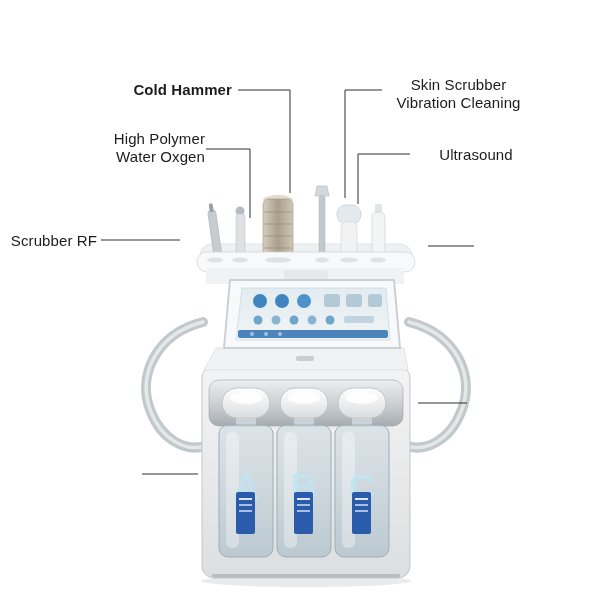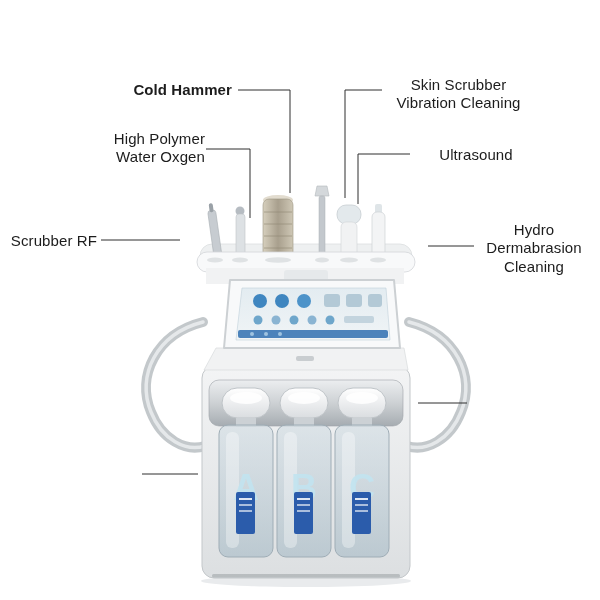--- a/index.html
+++ b/index.html
@@ -198,19 +198,16 @@
   <div class="callout" style="left:386px;top:76px;width:145px;">Skin Scrubber
 Vibration Cleaning</div>
 
   <div class="callout align-center" style="left:93px;top:130px;width:112px;">High Polymer
 Water Oxgen</div>
 
   <div class="callout" style="left:414px;top:146px;width:100px;margin-left:12px;">Ultrasound</div>
 
   <div class="callout align-right" style="left:8px;top:232px;width:89px;">Scrubber RF</div>
 
-  <div class="callout" style="left:479px;top:221px;width:110px;">Hydro
-Dermabrasion
-Cleaning</div>
 
 
 
 </div>
 
 </body></html>

